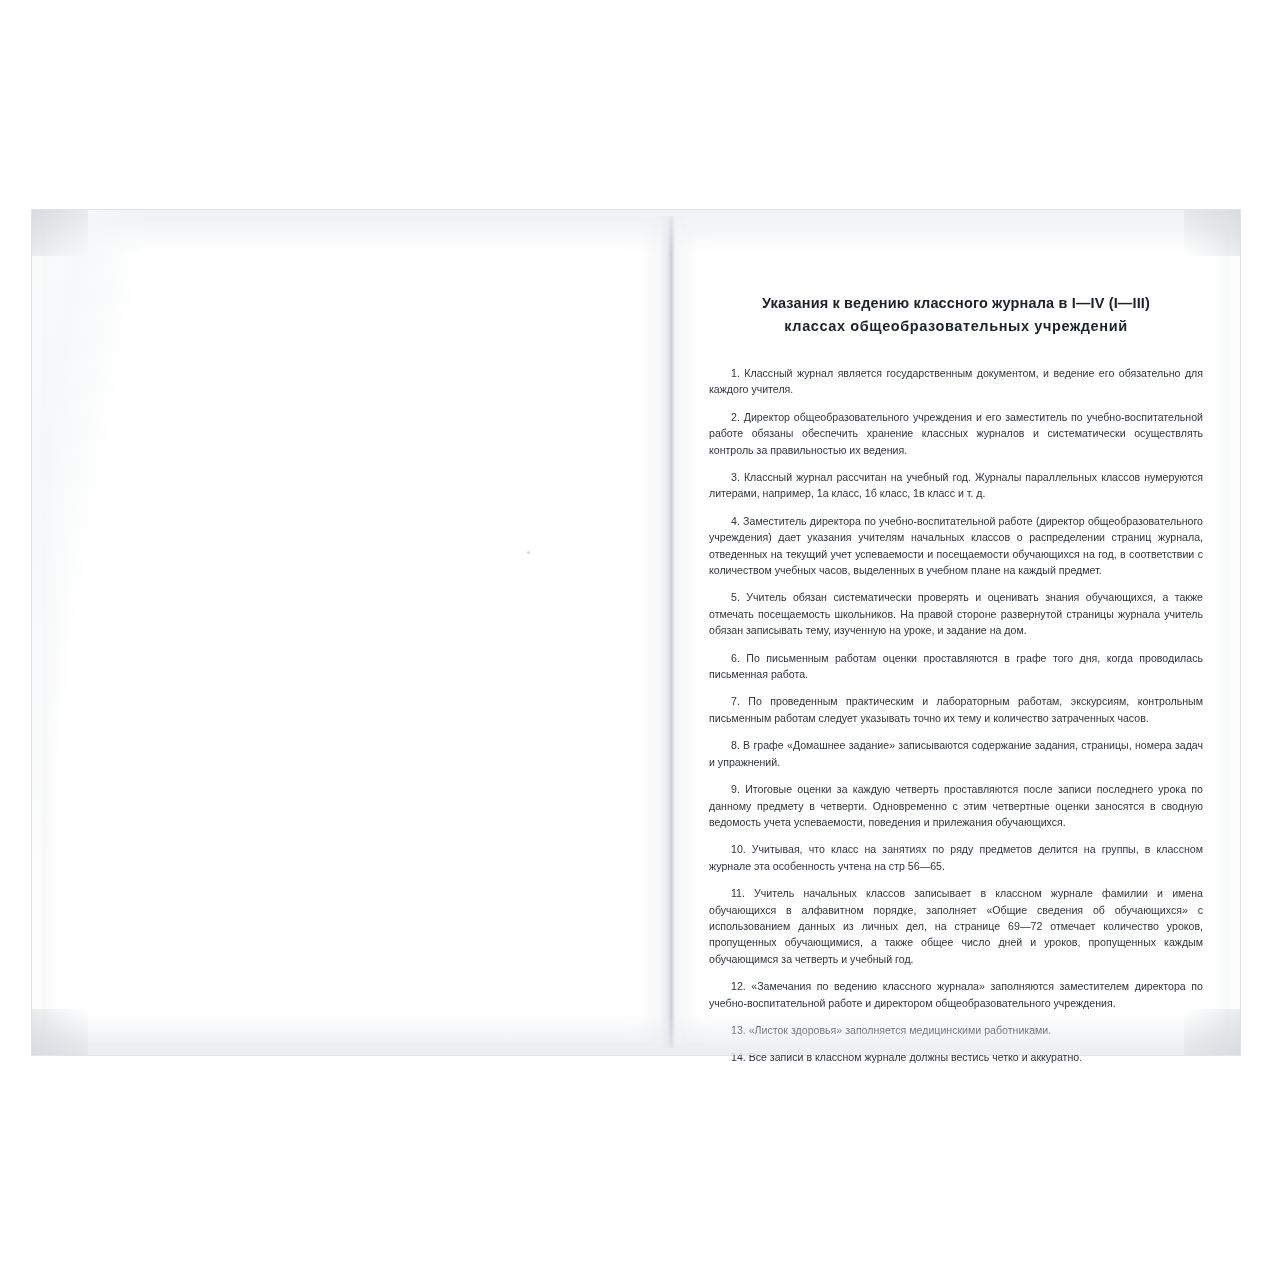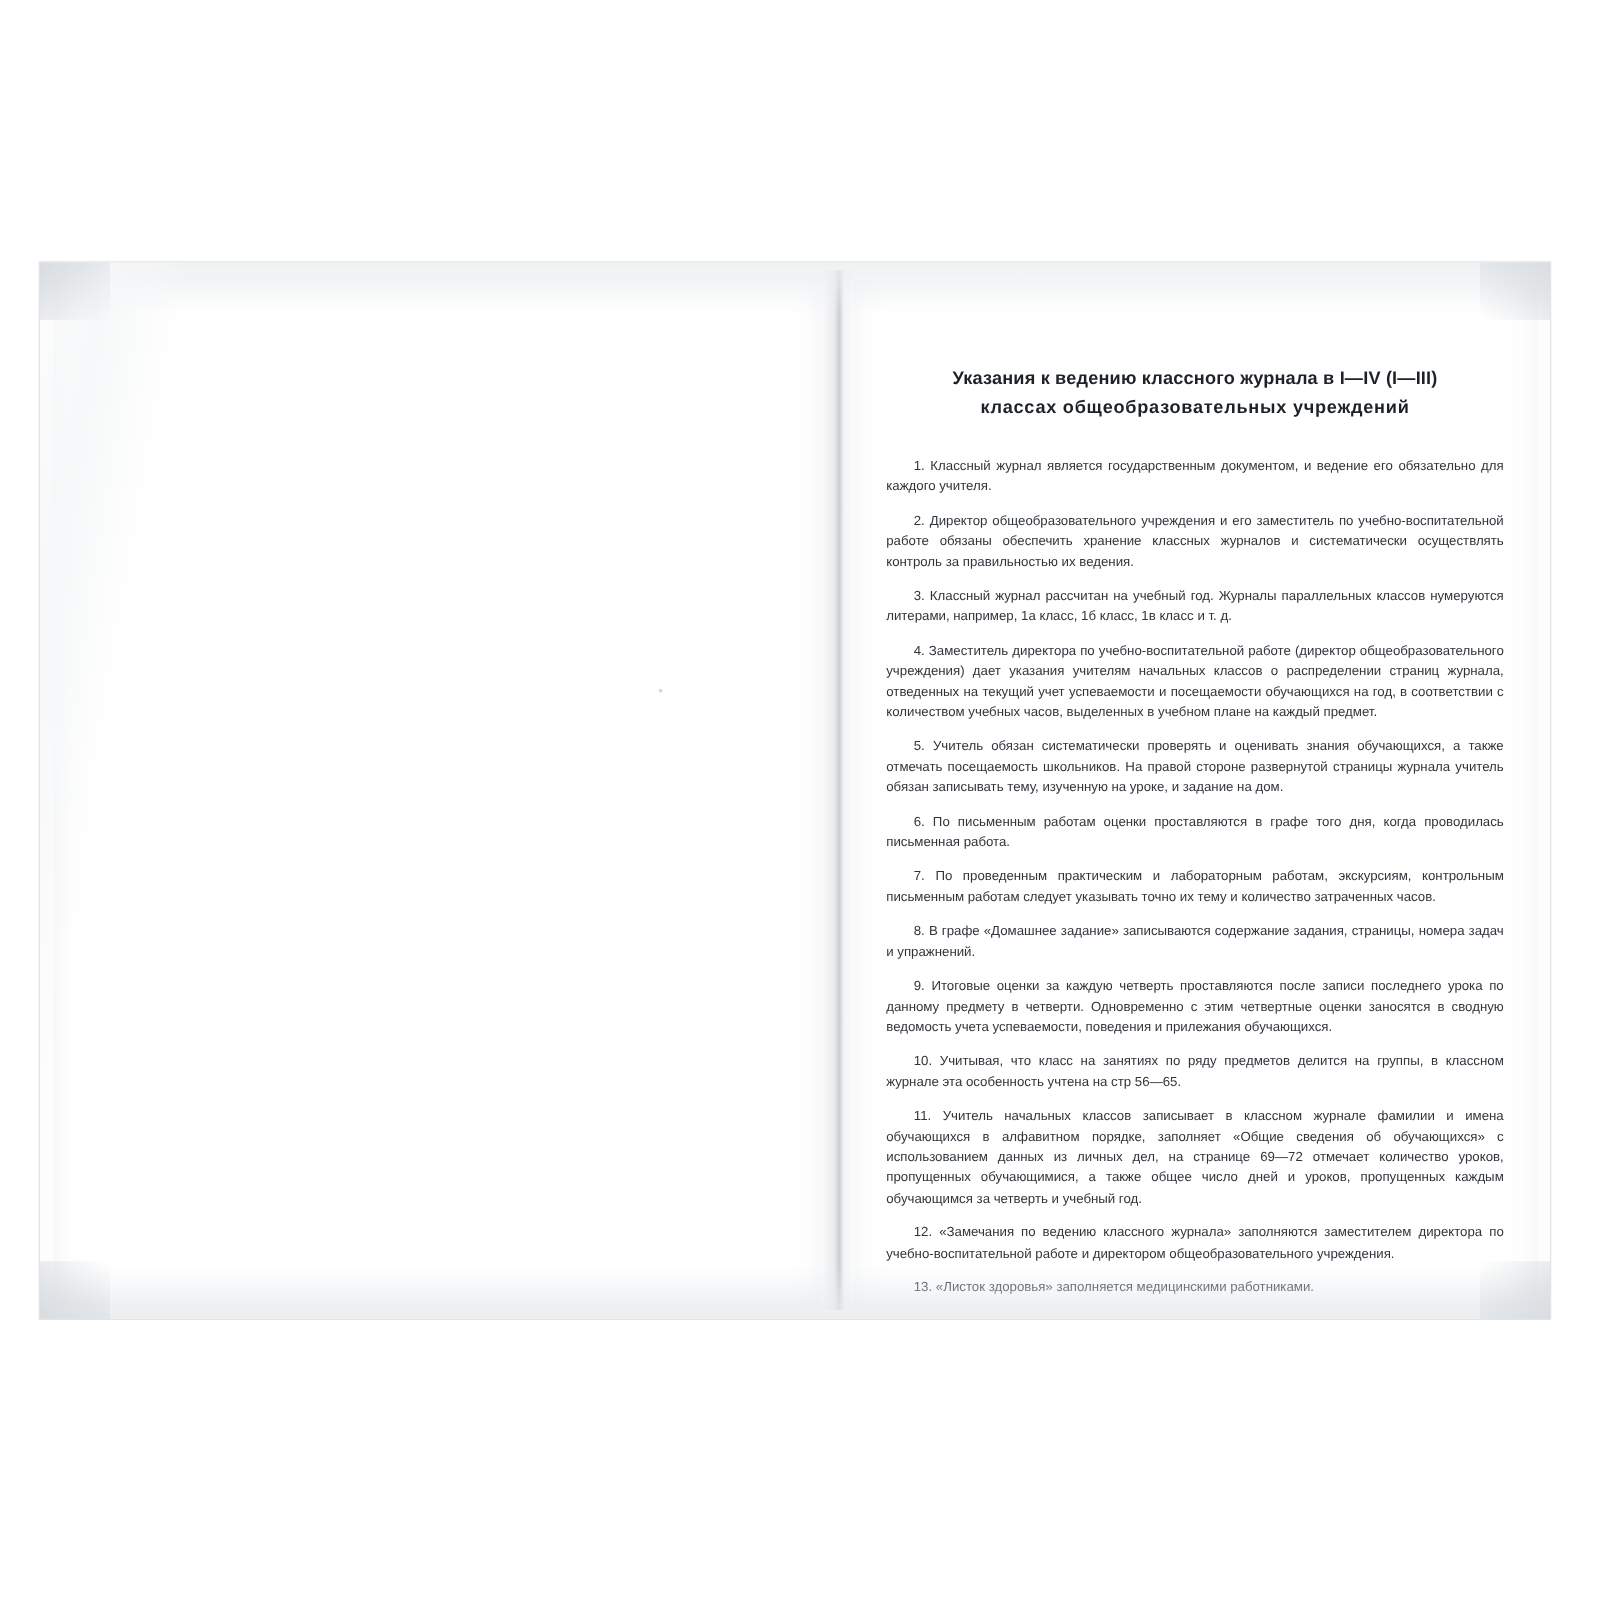--- a/index.html
+++ b/index.html
@@ -172,20 +172,21 @@
         <p class="para">4. Заместитель директора по учебно-воспитательной работе (директор общеобразовательного учреждения) дает указания учителям начальных классов о распределении страниц журнала, отведенных на текущий учет успеваемости и посещаемости обучающихся на год, в соответствии с количеством учебных часов, выделенных в учебном плане на каждый предмет.</p>
         <p class="para">5. Учитель обязан систематически проверять и оценивать знания обучающихся, а также отмечать посещаемость школьников. На правой стороне развернутой страницы журнала учитель обязан записывать тему, изученную на уроке, и задание на дом.</p>
         <p class="para">6. По письменным работам оценки проставляются в графе того дня, когда проводилась письменная работа.</p>
         <p class="para">7. По проведенным практическим и лабораторным работам, экскурсиям, контрольным письменным работам следует указывать точно их тему и количество затраченных часов.</p>
         <p class="para">8. В графе «Домашнее задание» записываются содержание задания, страницы, номера задач и упражнений.</p>
         <p class="para">9. Итоговые оценки за каждую четверть проставляются после записи последнего урока по данному предмету в четверти. Одновременно с этим четвертные оценки заносятся в сводную ведомость учета успеваемости, поведения и прилежания обучающихся.</p>
         <p class="para">10. Учитывая, что класс на занятиях по ряду предметов делится на группы, в классном журнале эта особенность учтена на стр 56—65.</p>
         <p class="para">11. Учитель начальных классов записывает в классном журнале фамилии и имена обучающихся в алфавитном порядке, заполняет «Общие сведения об обучающихся» с использованием данных из личных дел, на странице 69—72 отмечает количество уроков, пропущенных обучающимися, а также общее число дней и уроков, пропущенных каждым обучающимся за четверть и учебный год.</p>
         <p class="para">12. «Замечания по ведению классного журнала» заполняются заместителем директора по учебно-воспитательной работе и директором общеобразовательного учреждения.</p>
         <p class="para">13. «Листок здоровья» заполняется медицинскими работниками.</p>
+        <p class="para">14. Все записи в классном журнале должны вестись четко и аккуратно.</p>
 
       </div>
     </div>
 
     <div class="cover-sheen"></div>
     <div class="corner-tl"></div>
     <div class="corner-tr"></div>
     <div class="corner-bl"></div>
     <div class="corner-br"></div>
 

